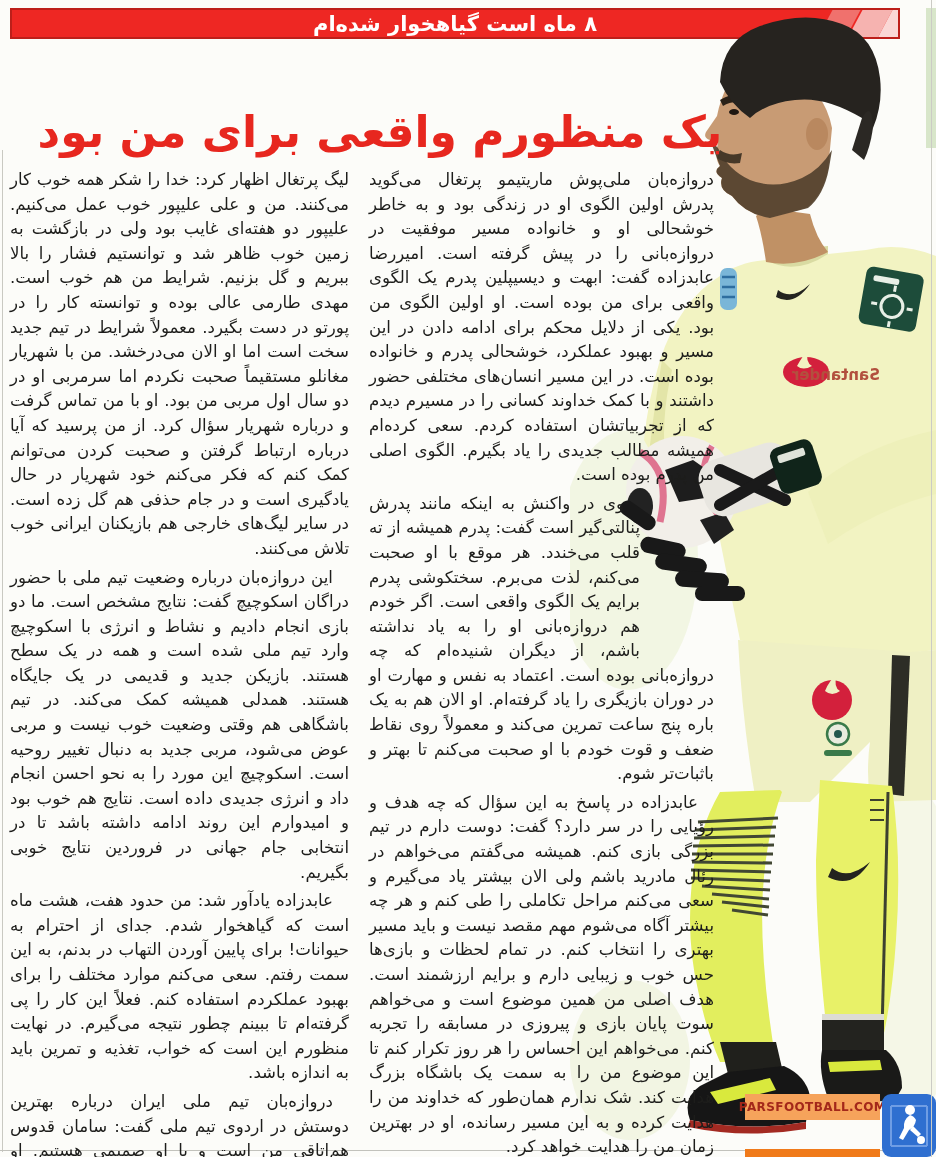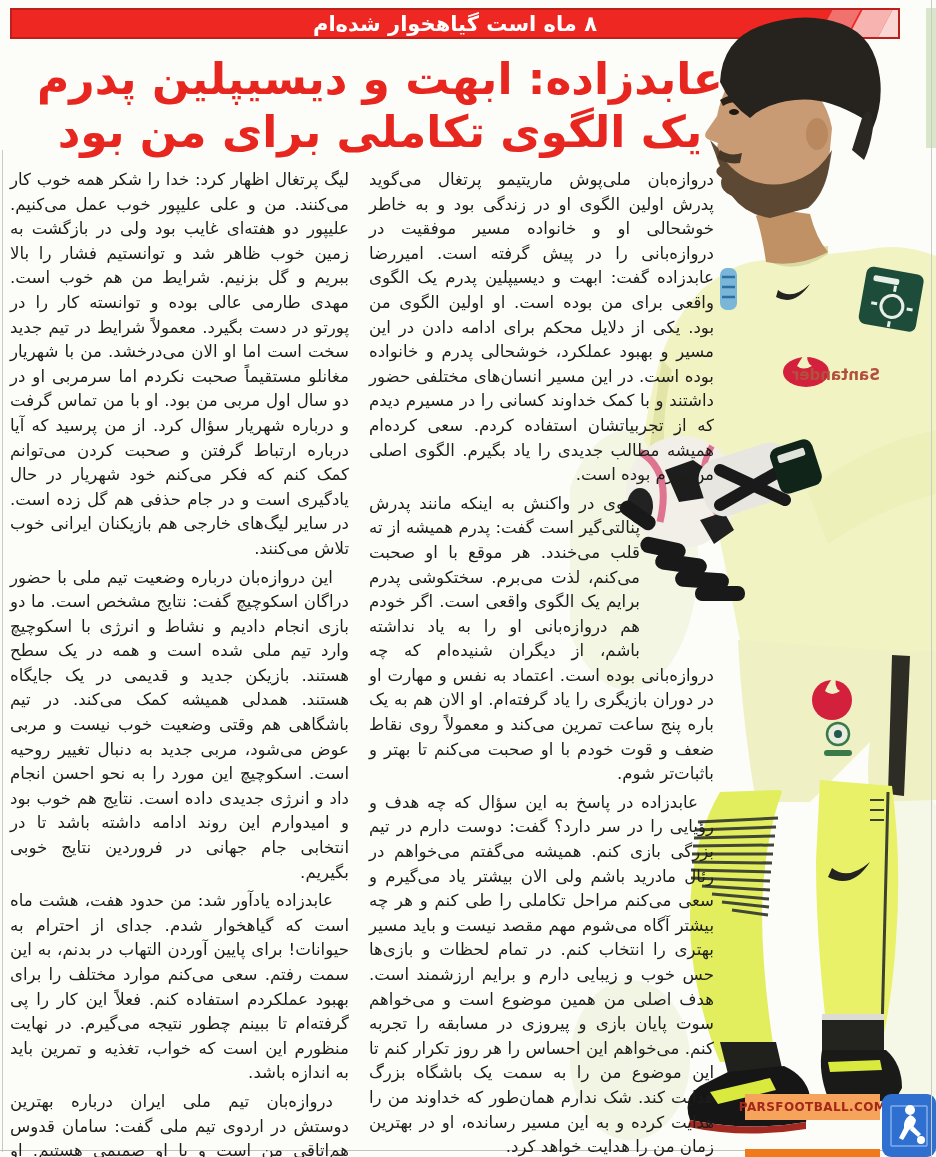--- a/index.html
+++ b/index.html
@@ -161,22 +161,22 @@
   </svg>
 
   <div class="topbar">
     <span class="topbar-deco d1"></span>
     <span class="topbar-deco d2"></span>
     <span class="topbar-deco d3"></span>
     <span class="topbar-text">۸ ماه است گیاهخوار شده‌ام</span>
   </div>
 
   <h1 class="headline">
-    <span>عابدزاده: ابهت و دیسیپلین پدرم</span><br>
-    <span>یک الگوی تکاملی برای من بود</span>
+    <br>
+    <span>یک منظورم واقعی برای من بود</span>
   </h1>
 
   <div class="col col-right">
     <p>دروازه‌بان ملی‌پوش ماریتیمو پرتغال می‌گوید پدرش اولین الگوی او در زندگی بود و به خاطر خوشحالی او و خانواده مسیر موفقیت در دروازه‌بانی را در پیش گرفته است. امیررضا عابدزاده گفت: ابهت و دیسیپلین پدرم یک الگوی واقعی برای من بوده است. او اولین الگوی من بود. یکی از دلایل محکم برای ادامه دادن در این مسیر و بهبود عملکرد، خوشحالی پدرم و خانواده بوده است. در این مسیر انسان‌های مختلفی حضور داشتند و با کمک خداوند کسانی را در مسیرم دیدم که از تجربیاتشان استفاده کردم. سعی کرده‌ام همیشه مطالب جدیدی را یاد بگیرم. الگوی اصلی من پدرم بوده است.</p>
     <div class="glove-spacer"></div>
     <p class="ind">وی در واکنش به اینکه مانند پدرش پنالتی‌گیر است گفت: پدرم همیشه از ته قلب می‌خندد. هر موقع با او صحبت می‌کنم، لذت می‌برم. سختکوشی پدرم برایم یک الگوی واقعی است. اگر خودم هم دروازه‌بانی او را به یاد نداشته باشم، از دیگران شنیده‌ام که چه دروازه‌بانی بوده است. اعتماد به نفس و مهارت او در دوران بازیگری را یاد گرفته‌ام. او الان هم به یک باره پنج ساعت تمرین می‌کند و معمولاً روی نقاط ضعف و قوت خودم با او صحبت می‌کنم تا بهتر و باثبات‌تر شوم.</p>
     <p class="ind">عابدزاده در پاسخ به این سؤال که چه هدف و رؤیایی را در سر دارد؟ گفت: دوست دارم در تیم بزرگی بازی کنم. همیشه می‌گفتم می‌خواهم در رئال مادرید باشم ولی الان بیشتر یاد می‌گیرم و سعی می‌کنم مراحل تکاملی را طی کنم و هر چه بیشتر آگاه می‌شوم مهم مقصد نیست و باید مسیر بهتری را انتخاب کنم. در تمام لحظات و بازی‌ها حس خوب و زیبایی دارم و برایم ارزشمند است. هدف اصلی من همین موضوع است و می‌خواهم سوت پایان بازی و پیروزی در مسابقه را تجربه کنم. می‌خواهم این احساس را هر روز تکرار کنم تا این موضوع من را به سمت یک باشگاه بزرگ هدایت کند. شک ندارم همان‌طور که خداوند من را هدایت کرده و به این مسیر رسانده، او در بهترین زمان من را هدایت خواهد کرد.</p>
     <p class="ind">دروازه‌بان ماریتیمو پرتغال درباره لژیونرهای ایران در</p>
   </div>
 

